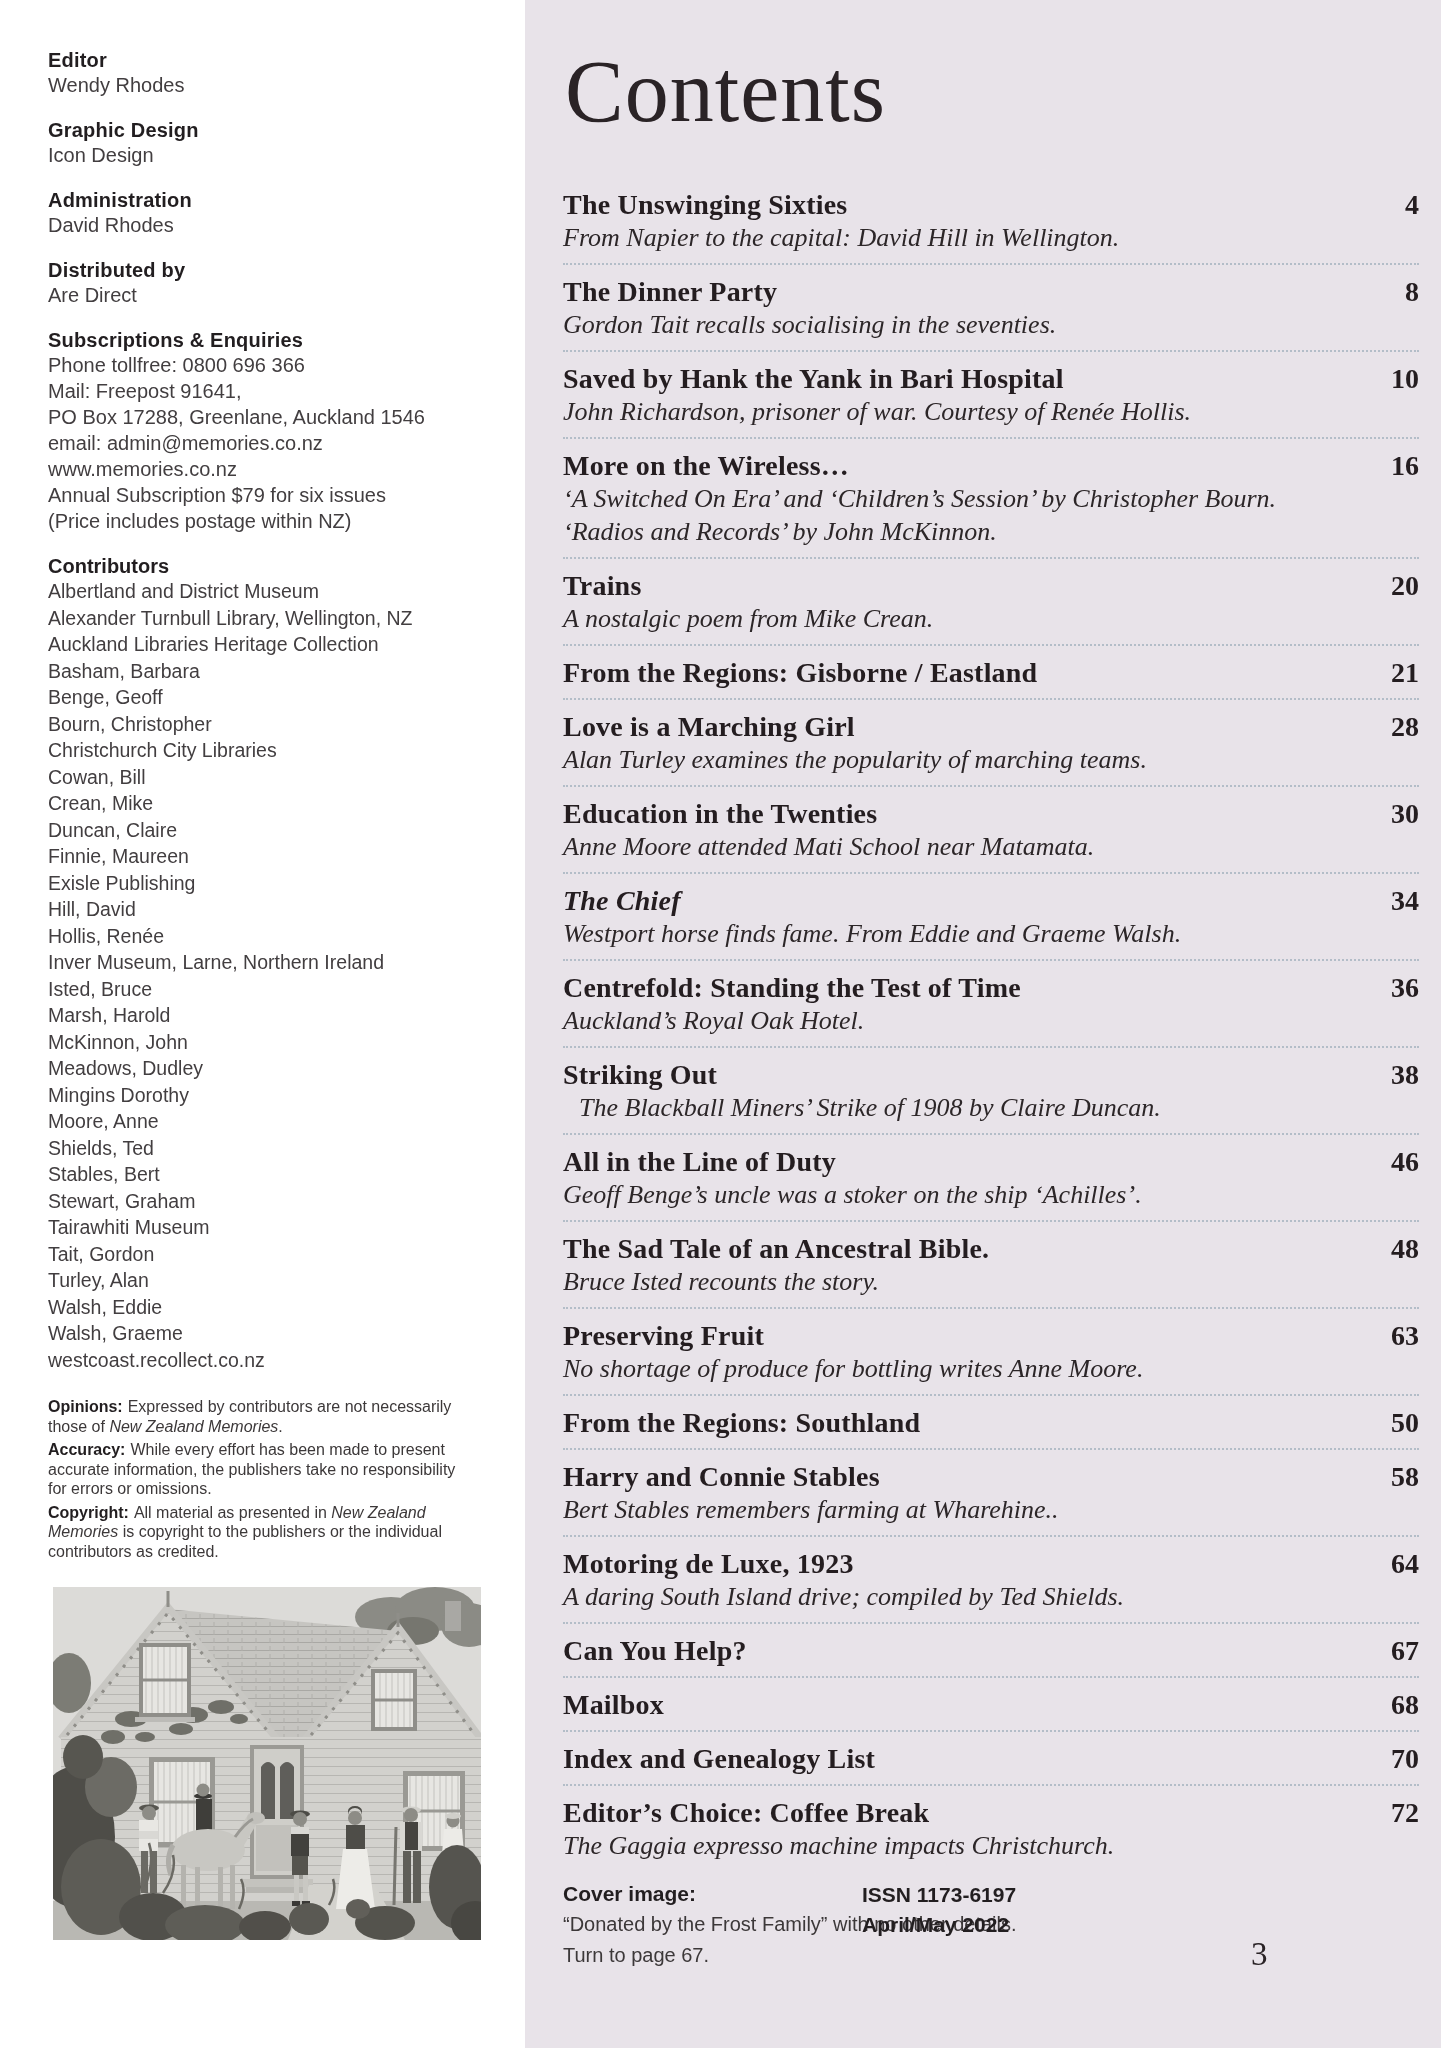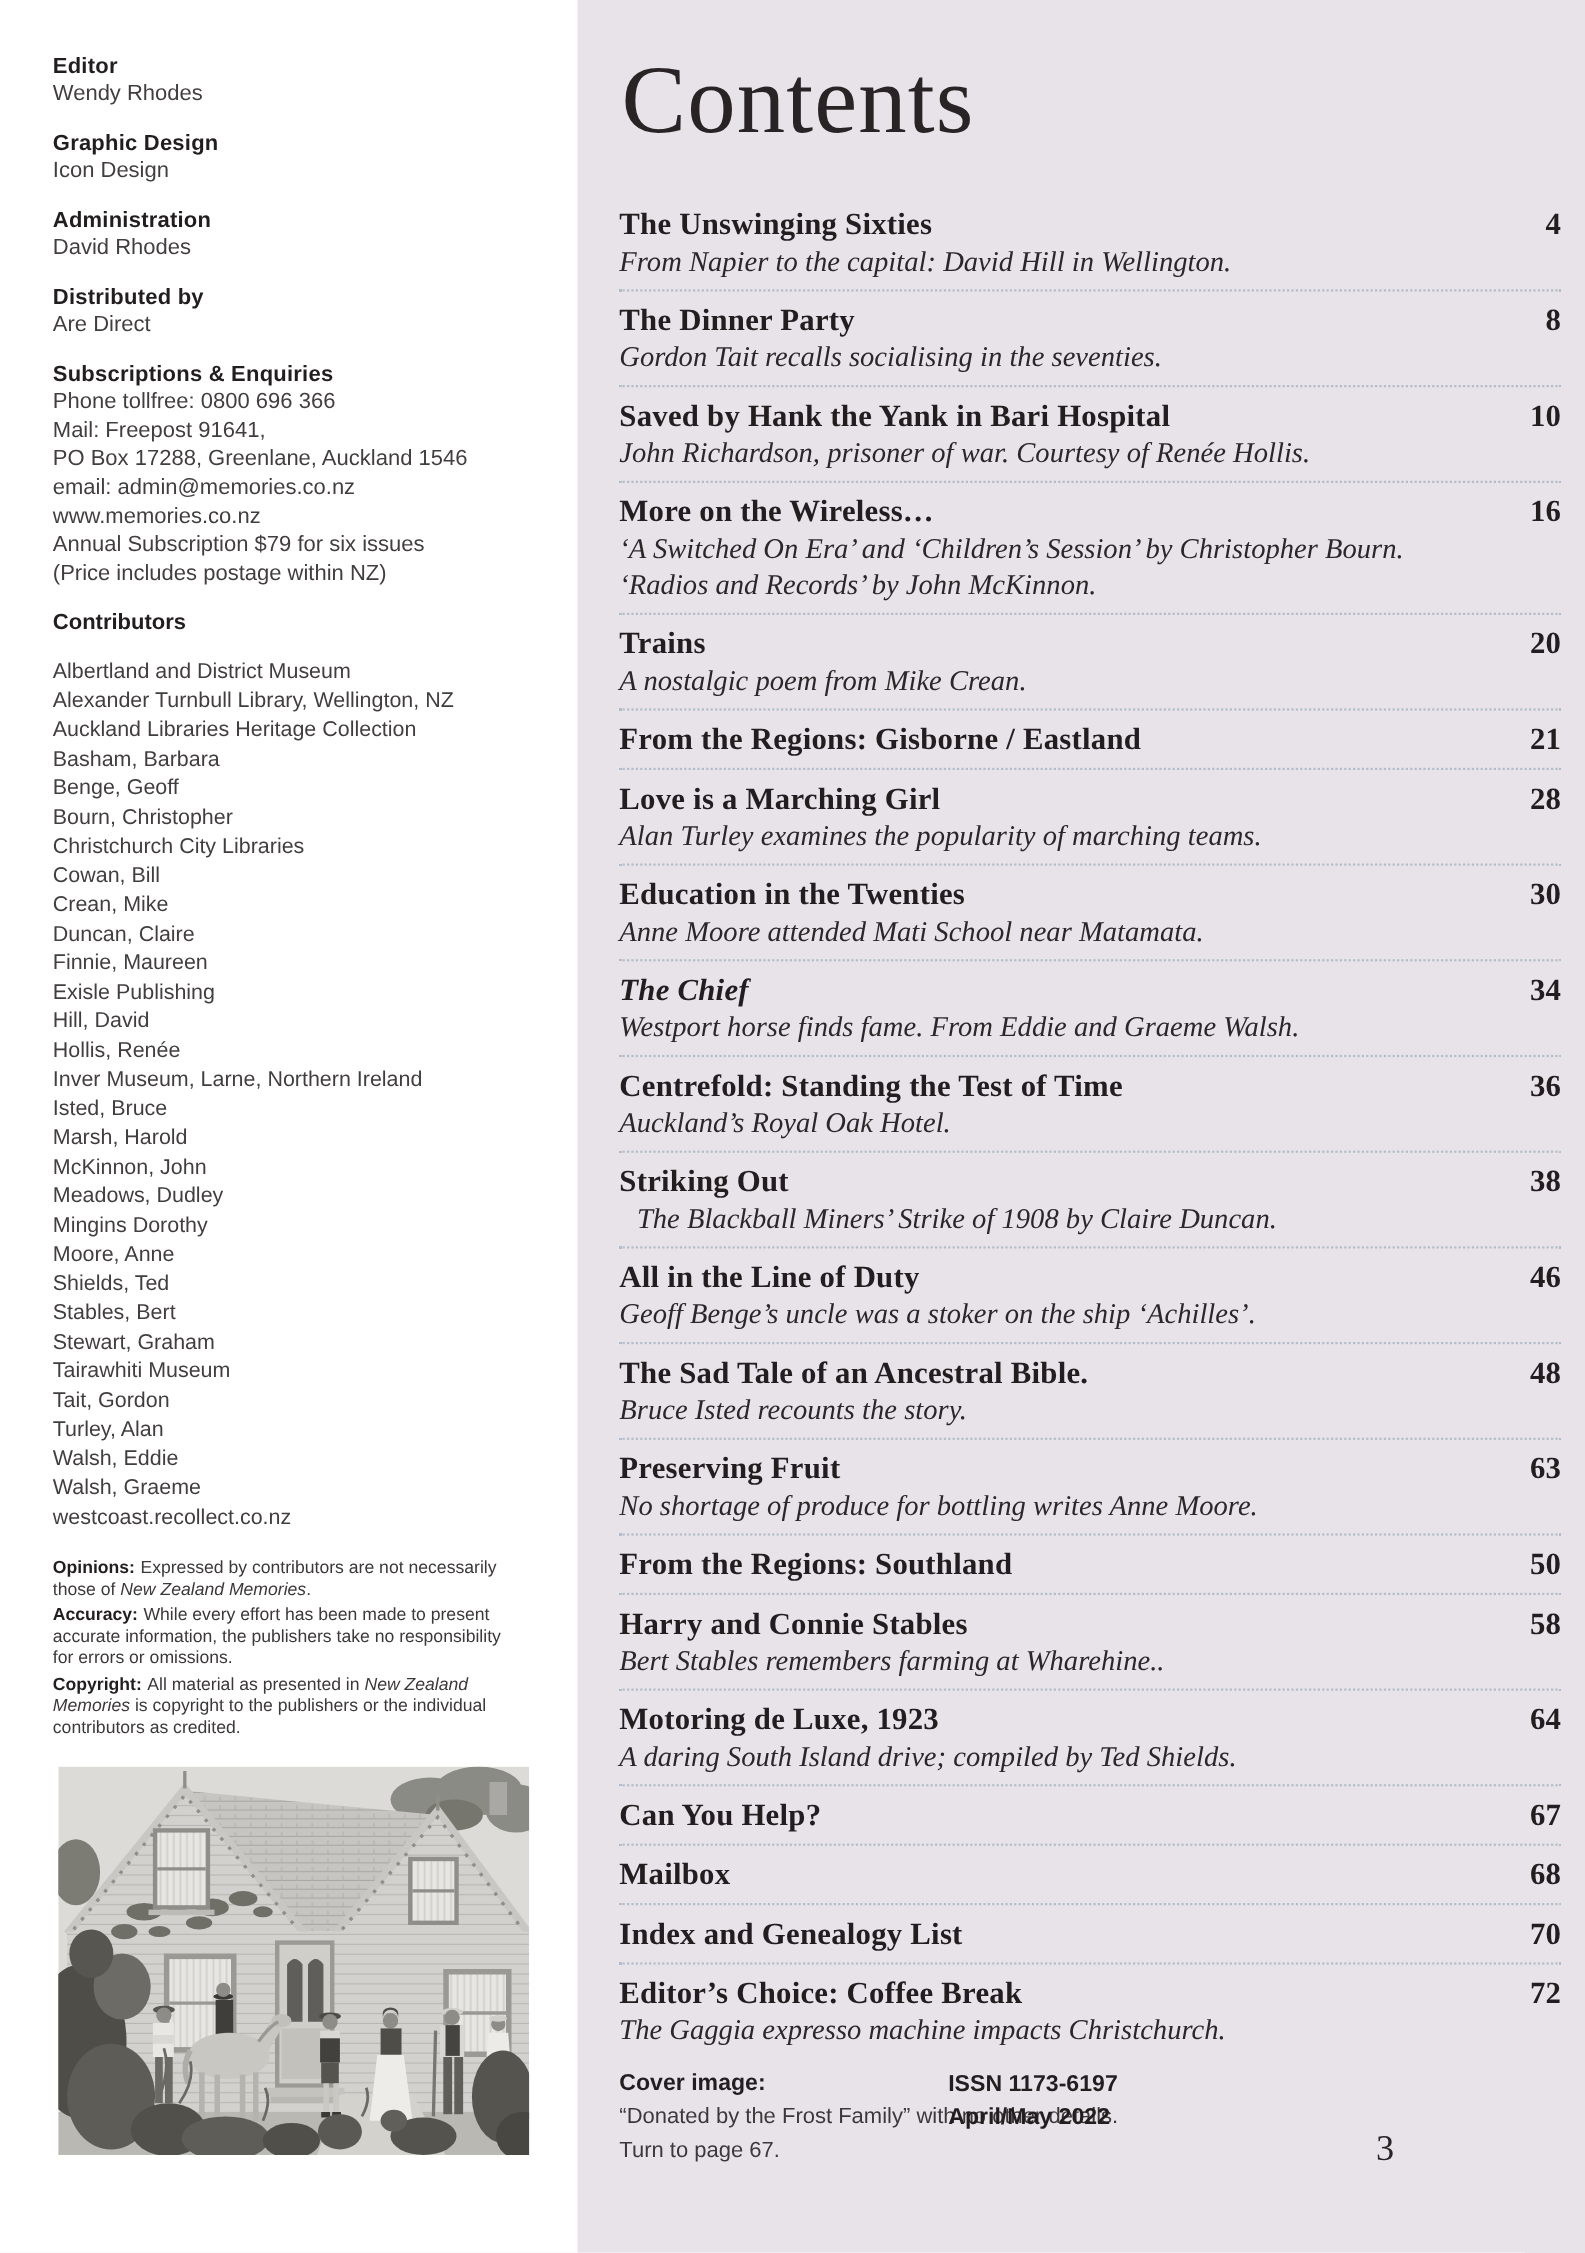--- a/index.html
+++ b/index.html
@@ -8,21 +8,21 @@
     font-family:"Liberation Sans",sans-serif;color:#241f21;overflow:hidden;
   }
   
   .sidebar{
     position:absolute;left:0;top:0;width:525px;height:1744px;background:#ffffff;
     box-sizing:border-box;padding:48px 26px 0 48px;
   }
   .mast-section{margin-bottom:20px;}
   .mast-heading{font-weight:bold;font-size:20px;line-height:24px;color:#221e20;letter-spacing:.2px;}
   .mast-line{font-size:20px;line-height:26px;color:#423e40;}
-  .contrib-heading{font-weight:bold;font-size:20px;line-height:24px;color:#221e20;margin:10px 0 19px;}
+  .contrib-heading{font-weight:bold;font-size:20px;line-height:24px;color:#221e20;margin:10px 0 0;}
   .contrib{font-size:19.5px;line-height:26.5px;color:#423e40;}
   .notices{margin-top:24px;max-width:410px;}
   .notice{margin:0 0 4px;font-size:16px;line-height:19.5px;color:#3c3839;}
   .notice-label{font-weight:bold;color:#221e20;margin-right:5px;}
   .it{font-style:italic;}
   .photo-wrap{margin:26px 0 0 5px;width:428px;height:353px;}
   .photo-wrap svg{display:block;}
   
   .main{
     position:absolute;left:525px;top:0;width:940px;height:2048px;background:#e8e3e9;

